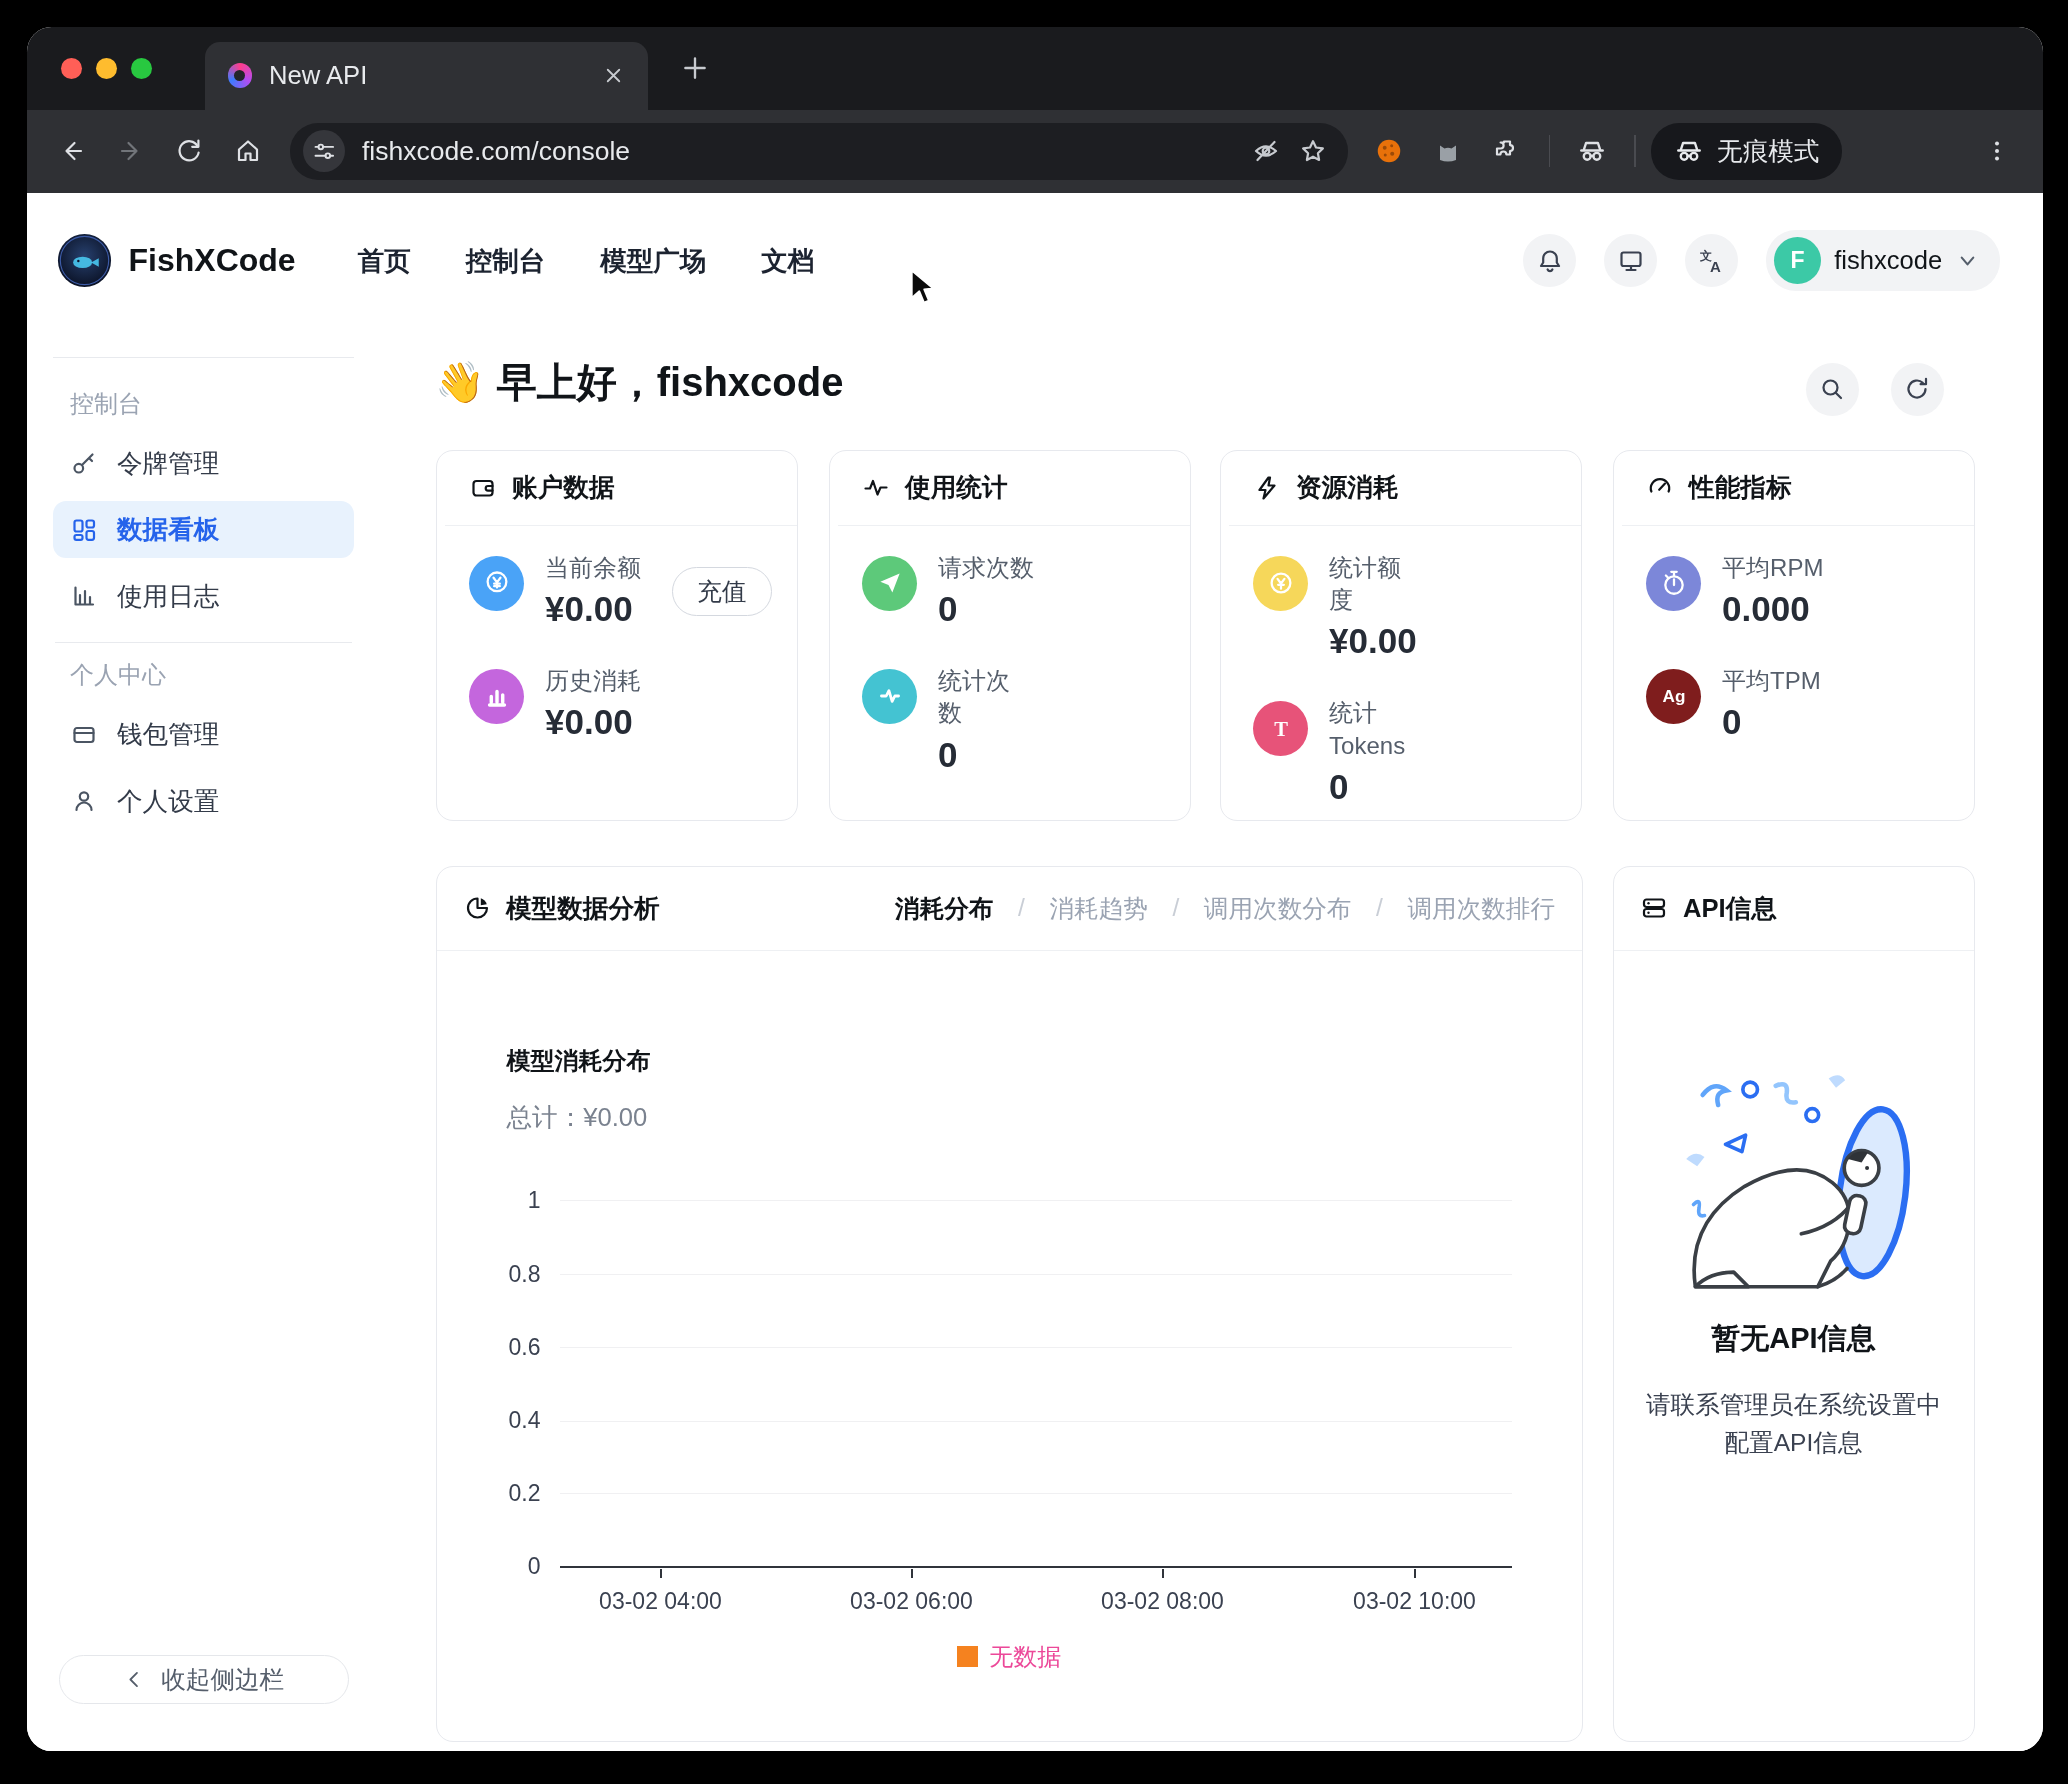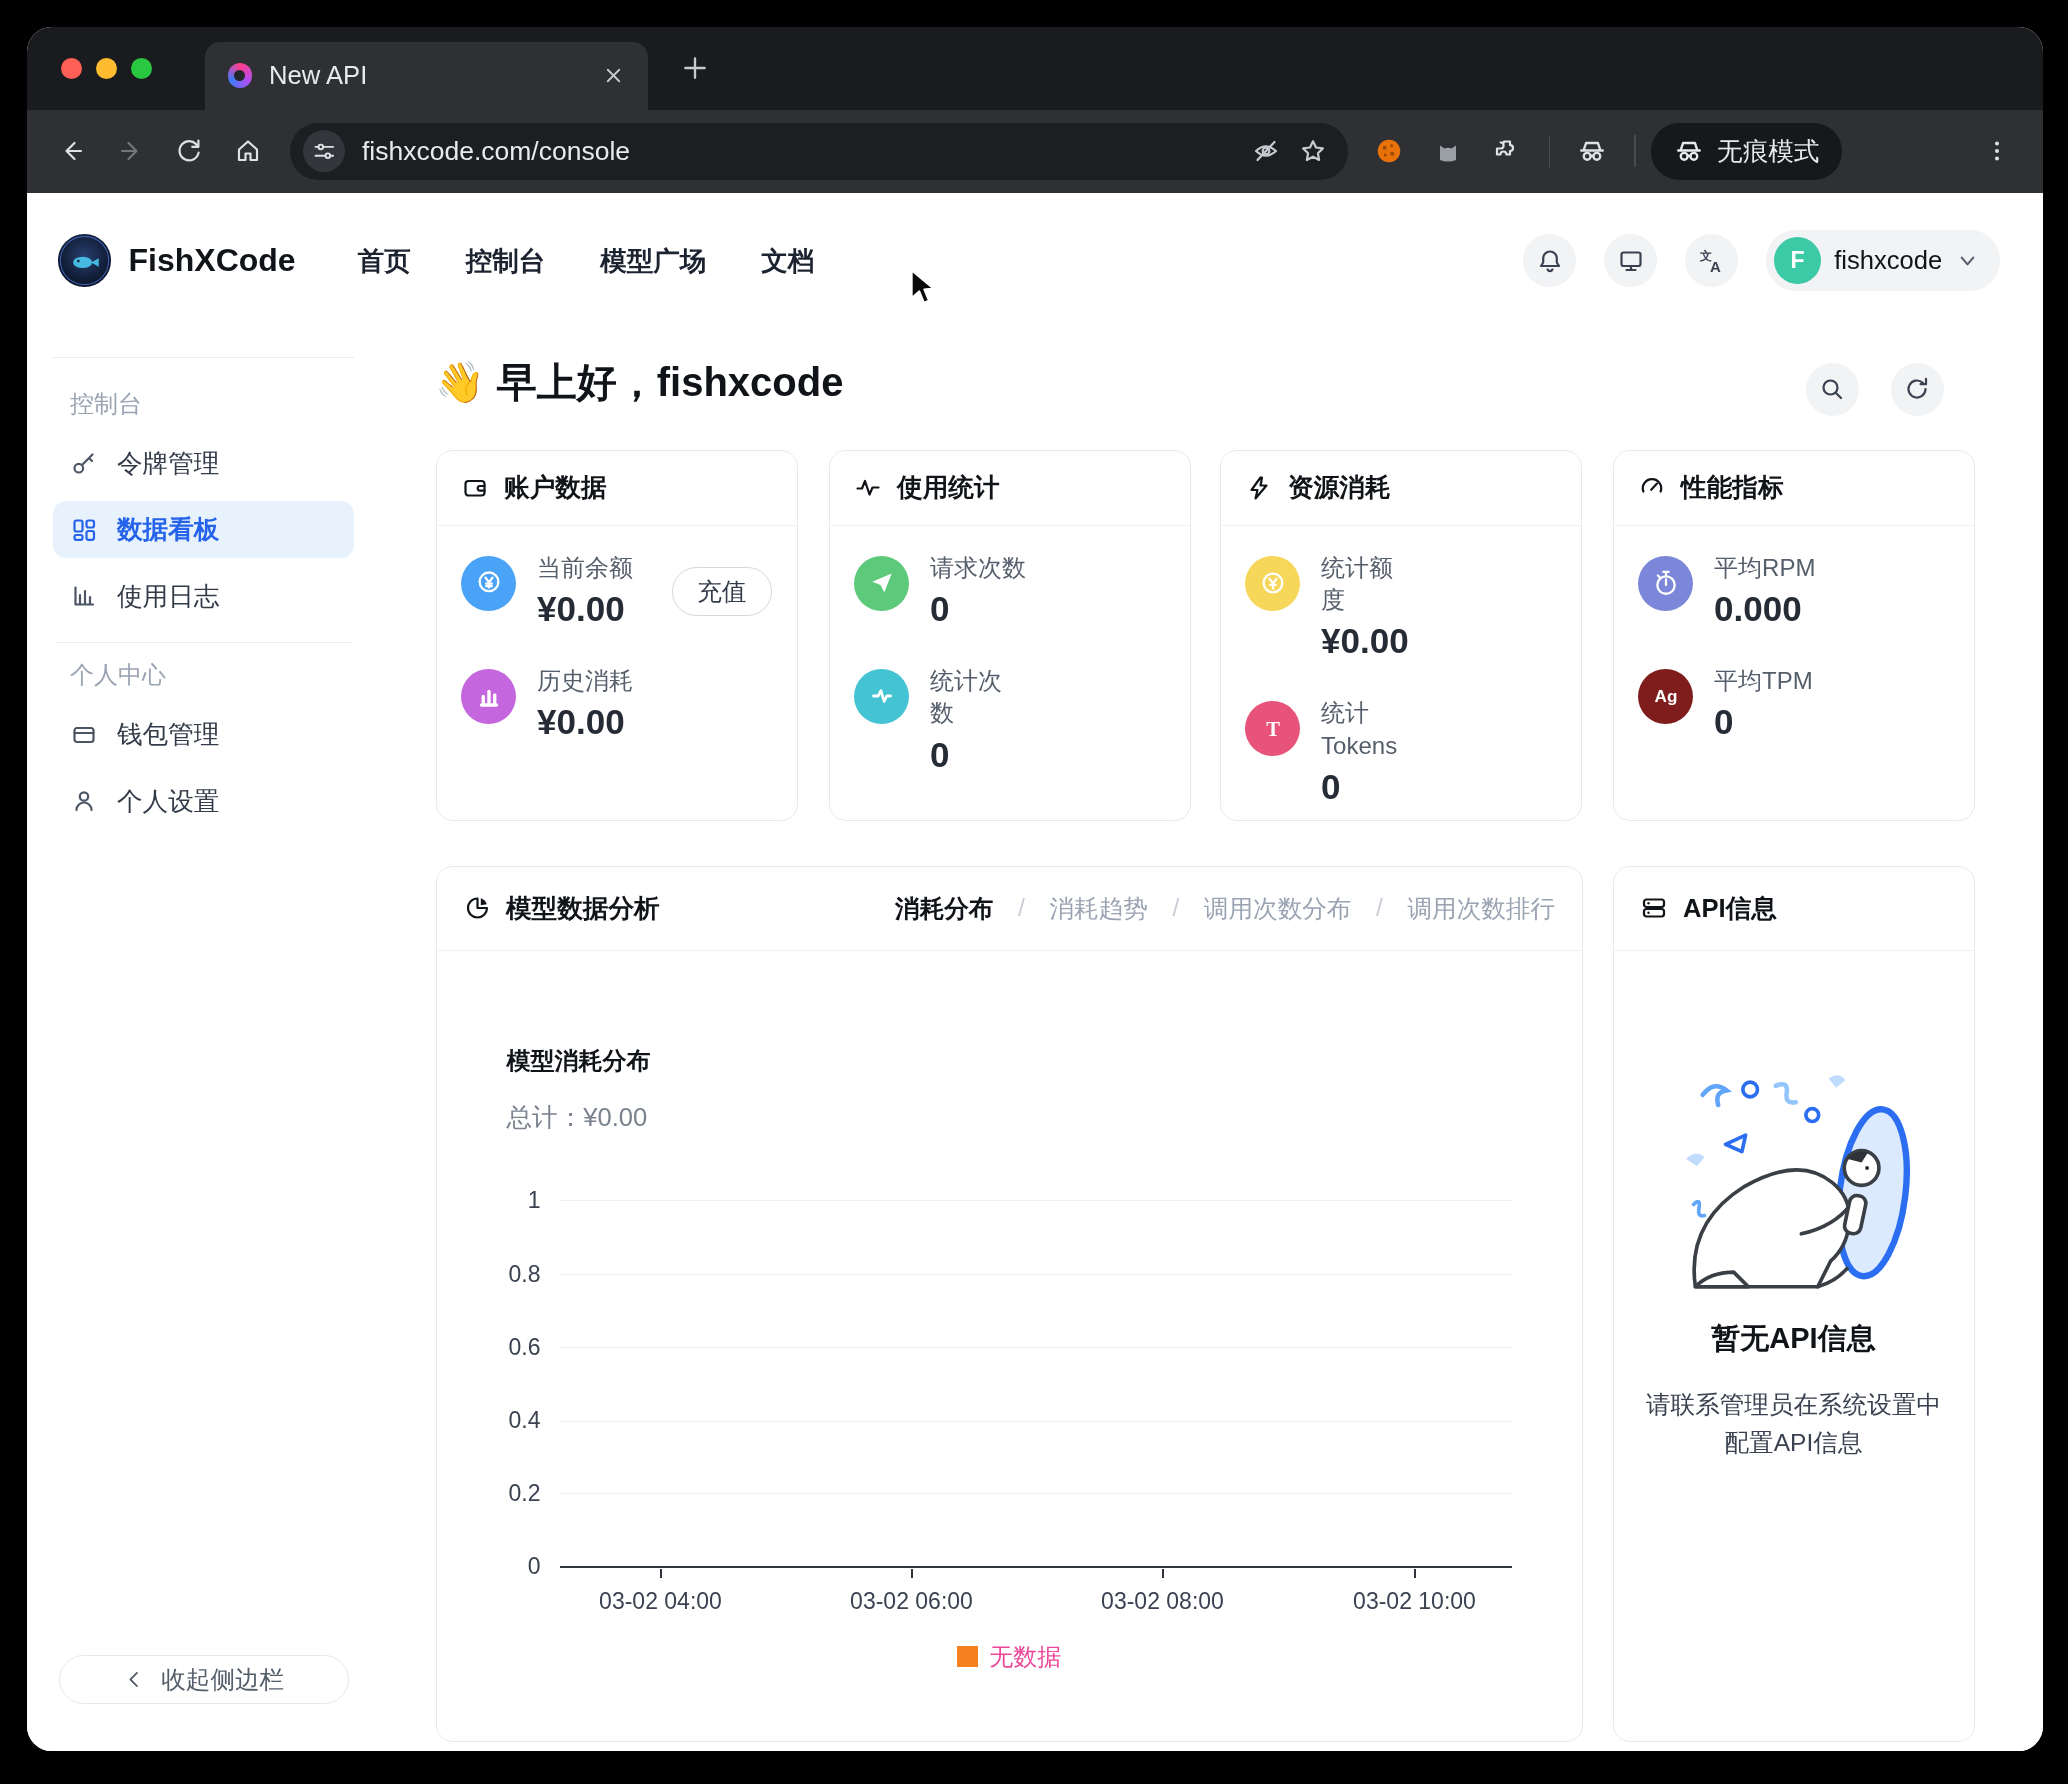--- a/index.html
+++ b/index.html
@@ -68,21 +68,21 @@
                 border-radius:26.5px;display:flex;align-items:center;justify-content:center;gap:15px;
                 font-size:24.6px;color:#555e6b;box-sizing:border-box;background:#fff;}
 
   
   .greeting{position:absolute;left:409px;top:161px;font-size:40px;font-weight:bold;display:flex;gap:11.4px;align-items:center;}
   .wave{color:#f6c344;}
   .hdr-actions{position:absolute;left:1779px;top:169px;display:flex;gap:32px;}
 
   
   .card{background:#fff;border:1.9px solid #e7e9ee;border-radius:17px;box-sizing:border-box;position:absolute;}
-  .stat-card{top:256px;width:362px;height:371px;}
+  .stat-card{top:256px;width:362px;height:371px;padding-left:8px;}
   .sc-0{left:409px}.sc-1{left:802px}.sc-2{left:1193px}.sc-3{left:1586px}
   .card-head{height:74px;display:flex;align-items:center;gap:15px;padding:0 24.6px;
              border-bottom:0.9px solid #eef0f3;font-size:25.6px;font-weight:bold;color:#101418;}
   .card-body{padding:26.5px 24.6px 0;}
   .stat-row{display:flex;align-items:flex-start;gap:21px;margin-bottom:36px;position:relative;}
   .stat-ic{width:55px;height:55px;border-radius:50%;flex:0 0 auto;display:flex;align-items:center;
            justify-content:center;margin-top:3.8px;color:#fff;}
   .ic-blue{background:#4aa3f7}.ic-purple{background:#c466dd}.ic-green{background:#5dc97a}.ic-teal{background:#44c3d2}
   .ic-yellow{background:#f6d75a}.ic-pink{background:#e75379}.ic-indigo{background:#7c87d9}.ic-orange{background:#7f1d1d}
   .stat-label{font-size:24px;color:#555e6b;white-space:pre-line;line-height:1.35;margin-bottom:4.7px;max-width:151px;}

